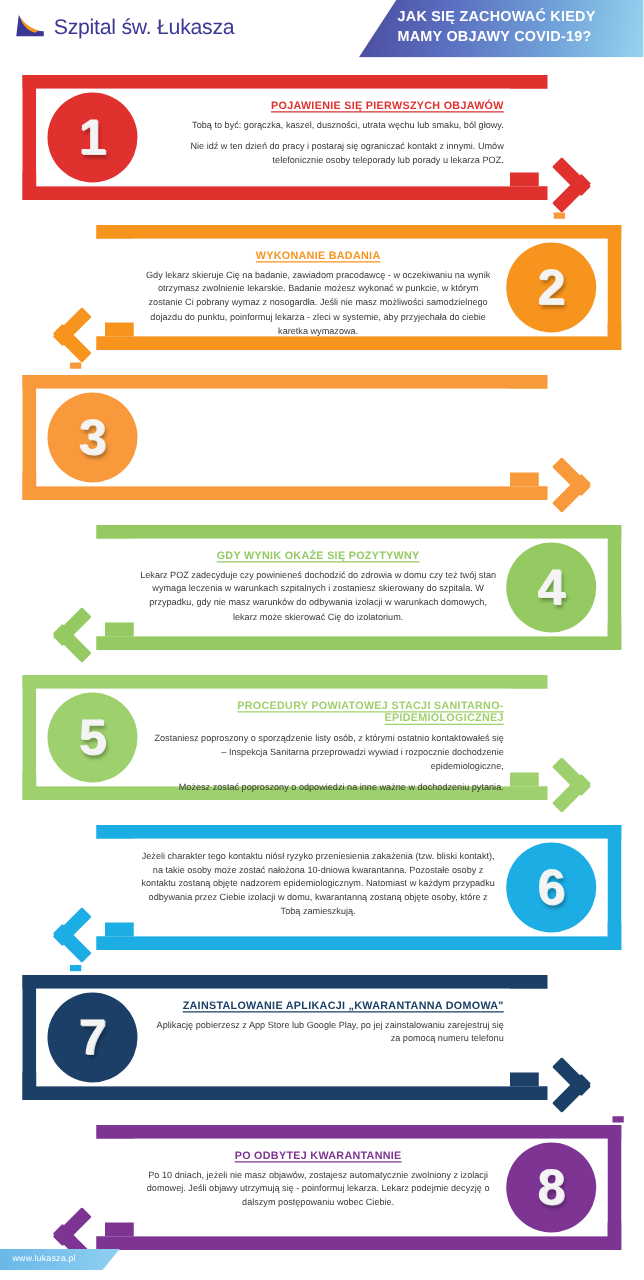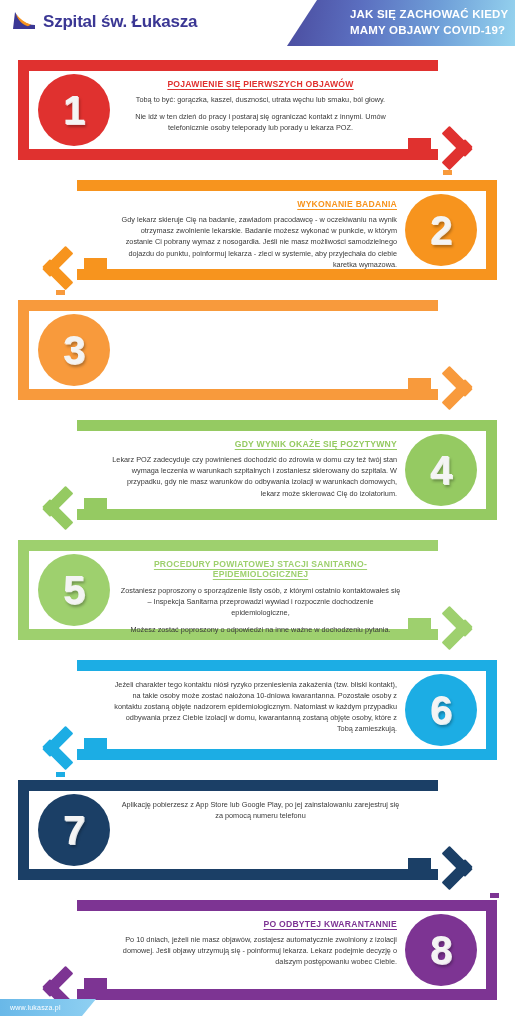--- a/index.html
+++ b/index.html
@@ -14,32 +14,32 @@
   
   #header{
     position:absolute; left:0; top:0; width:515px; height:52px;
   }
   #logo-block{
     position:absolute; left:10px; top:11px;
     display:flex; align-items:center; gap:5px;
   }
   #logo-mark{ width:28px; height:22px; position:relative; }
   #logo-text{
-    font-size:17px; font-weight:bold; color:#3b3794;
+    font-size:17px; font-weight:normal; color:#3b3794;
     letter-spacing:-0.2px; white-space:nowrap;
   }
   #header-banner{
     position:absolute; right:0; top:0; width:228px; height:46px;
     background:linear-gradient(100deg,#4a4b9e 0%,#5b6fc0 32%,#6f9fd8 66%,#96d4ef 100%);
     clip-path:polygon(30px 0, 100% 0, 100% 100%, 0 100%);
     display:flex; align-items:center;
   }
   #header-banner-text{
     color:#ffffff; font-size:11.5px; font-weight:bold; line-height:1.38;
-    margin-left:63px; letter-spacing:0.2px;
+    margin-left:31px; letter-spacing:0.2px;
   }
 
   
   .step{
     position:absolute; left:0; width:515px; height:120px;
   }
   
   .bracket{
     position:absolute; top:0; height:100px; width:420px;
   }
@@ -91,22 +91,22 @@
   }
   .step.ltr .circle{ left:38px; }
   .step.rtl .circle{ right:38px; }
   .circle span{
     font-size:40px; font-weight:bold; color:#f4f4f4; line-height:1;
     text-shadow:1px 1px 0 rgba(255,255,255,.85), 2px 3px 3px rgba(0,0,0,.30);
   }
 
   
   .txt{ position:absolute; top:19px; }
-  .step.ltr .txt{ left:118px; right:112px; text-align:center; }
-  .step.rtl .txt{ right:118px; left:112px; text-align:right; }
+  .step.ltr .txt{ left:118px; right:112px; text-align:right; }
+  .step.rtl .txt{ right:118px; left:112px; text-align:center; }
   .txt h3{
     font-size:8.6px; font-weight:bold; letter-spacing:0.25px;
     text-decoration:underline; text-underline-offset:2px;
     margin-bottom:5px; line-height:1.2;
   }
   .txt p{
     font-size:7.3px; color:#3a3a3a; line-height:1.52; margin-bottom:6px;
   }
   .txt p:last-child{ margin-bottom:0; }
 
@@ -271,20 +271,21 @@
     <div class="tail" style="background:#1b3f66"></div>
     <div class="head">
       <div class="v1" style="background:#1b3f66"></div>
       <div class="v2" style="background:#1b3f66"></div>
     </div>
     <div class="panel"></div>
     <div class="circle" style="background:#1b3f66">
       <span>7</span>
     </div>
     <div class="txt">
+      <h3 style="color:#1b3f66">ZAINSTALOWANIE APLIKACJI „KWARANTANNA DOMOWA"</h3>
       <p>Aplikację pobierzesz z App Store lub Google Play, po jej zainstalowaniu zarejestruj się za pomocą numeru telefonu</p>
     </div>
   </div>
     <div class="step rtl" style="top: 900px;">
     <div class="bracket">
       <div class="bar-top" style="background:#7d3493"></div>
       <div class="bar-bot" style="background:#7d3493"></div>
       <div class="bar-side" style="background:#7d3493"></div>
     </div>
     <div class="tail" style="background:#7d3493"></div>

